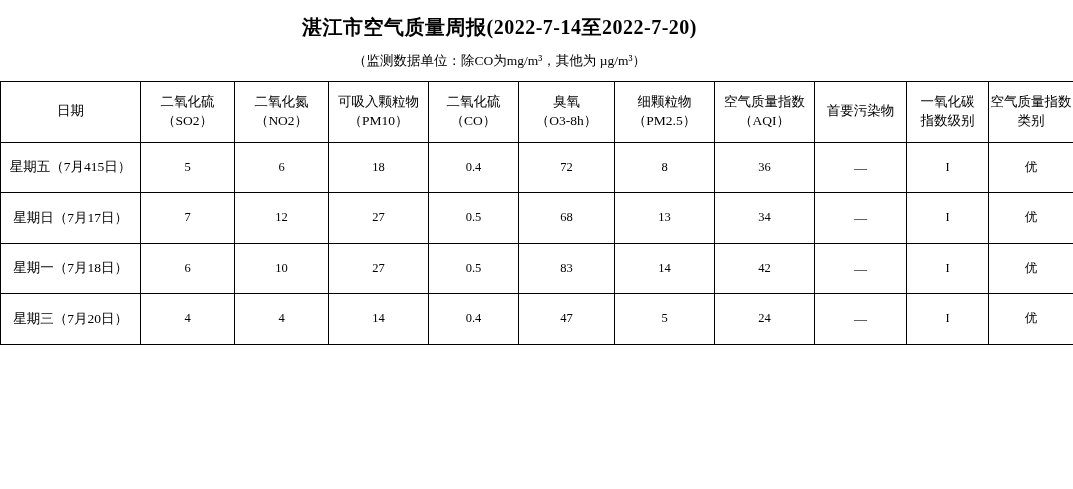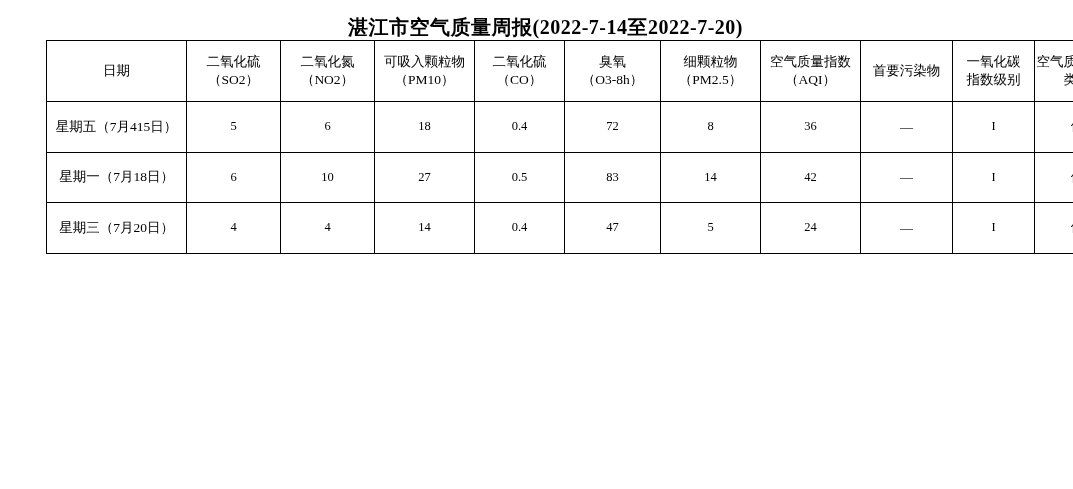--- a/index.html
+++ b/index.html
@@ -12,21 +12,20 @@
     height: 489px;
     font-family: "Liberation Serif", "DejaVu Serif", serif;
     color: #000000;
     overflow: hidden;
   }
   .page {
     position: relative;
     width: 999px;
     height: 489px;
     box-sizing: border-box;
-    margin-left: 46px;
   }
   .report-title {
     text-align: center;
     font-size: 20px;
     font-weight: bold;
     letter-spacing: 0.5px;
     padding-top: 14px;
     line-height: 1.3;
   }
   .report-subtitle {
@@ -80,20 +79,21 @@
   col.c9 { width: 82px; }
   col.c10 { width: 85px; }
   .hdr-line { display: block; }
 </style>
 </head>
 <body>
 
 <div class="page">
 
   <div class="report-title">湛江市空气质量周报(2022-7-14至2022-7-20)</div>
+  <div class="report-subtitle">（监测数据单位：除CO为mg/m³，其他为 µg/m³）</div>
 
   <table class="aqi">
     <colgroup>
       <col class="c0">
         <col class="c1">
         <col class="c2">
         <col class="c3">
         <col class="c4">
         <col class="c5">
         <col class="c6">
@@ -158,20 +158,33 @@
         <td class="num">18</td>
         <td class="num">0.4</td>
         <td class="num">72</td>
         <td class="num">8</td>
         <td class="num">36</td>
         <td class="dash">—</td>
         <td class="num">I</td>
         <td class="num">优</td>
       </tr>
       <tr>
+        <td class="datecell">星期日（7月17日）</td>
+        <td class="num">7</td>
+        <td class="num">12</td>
+        <td class="num">27</td>
+        <td class="num">0.5</td>
+        <td class="num">68</td>
+        <td class="num">13</td>
+        <td class="num">34</td>
+        <td class="dash">—</td>
+        <td class="num">I</td>
+        <td class="num">优</td>
+      </tr>
+      <tr>
         <td class="datecell">星期一（7月18日）</td>
         <td class="num">6</td>
         <td class="num">10</td>
         <td class="num">27</td>
         <td class="num">0.5</td>
         <td class="num">83</td>
         <td class="num">14</td>
         <td class="num">42</td>
         <td class="dash">—</td>
         <td class="num">I</td>

